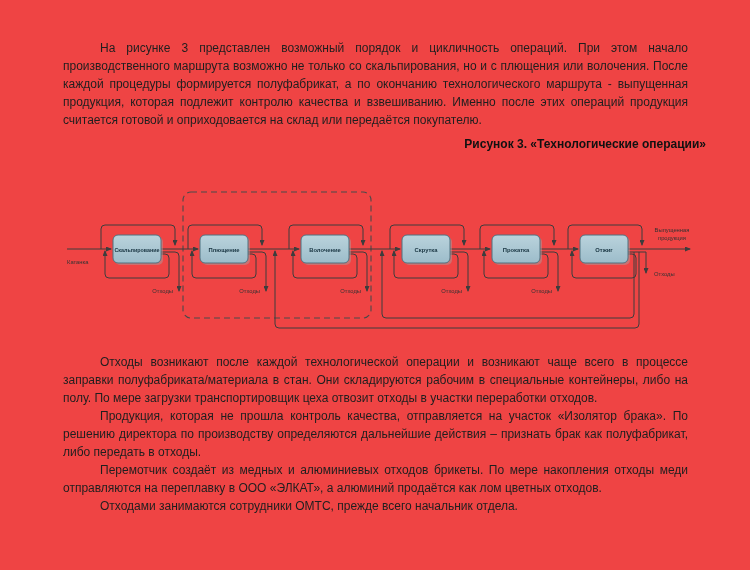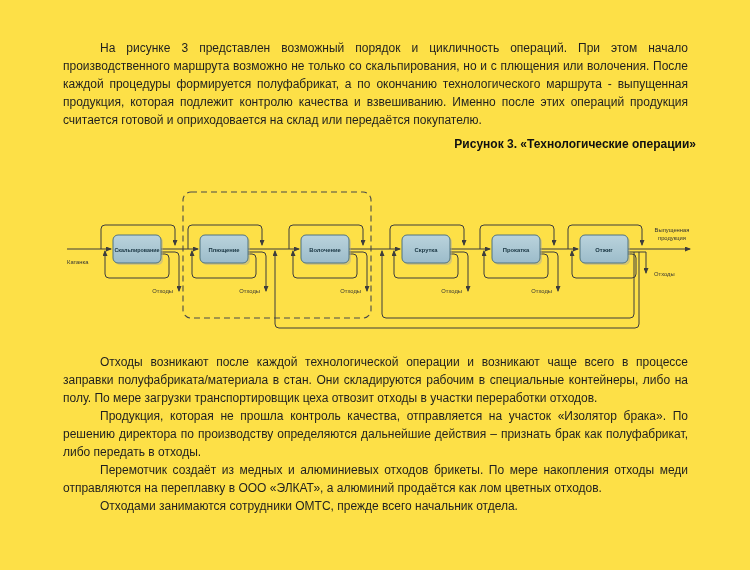--- a/index.html
+++ b/index.html
@@ -1,33 +1,33 @@
 <!DOCTYPE html>
 <html lang="ru"><head>
 <meta charset="utf-8">
 <style>
   html,body{margin:0;padding:0;background:#ffffff;}
   .page{
     position:relative;
     width:750px;height:570px;
-    background:#fde047;
+    background:#ef4444;
     font-family:"Liberation Sans","DejaVu Sans",sans-serif;
     color:#1f1f1f;
     overflow:hidden;
   }
   .textblock{
     position:absolute;
     left:63px;width:625px;
     font-size:12px;line-height:18px;
     text-align:justify;
   }
   .textblock p{margin:0;text-indent:37px;}
   #para1{top:39px;}
   #caption{
-    position:absolute;left:71px;width:625px;top:137px;
+    position:absolute;left:81px;width:625px;top:137px;
     font-size:12px;font-weight:bold;text-align:right;color:#111;
   }
   #bodytext{top:353px;}
   #figure{
     position:absolute;left:60px;top:183px;width:650px;height:172px;
   }
   #figure svg{display:block;width:650px;height:172px;}
 </style>
 </head>
 <body>

